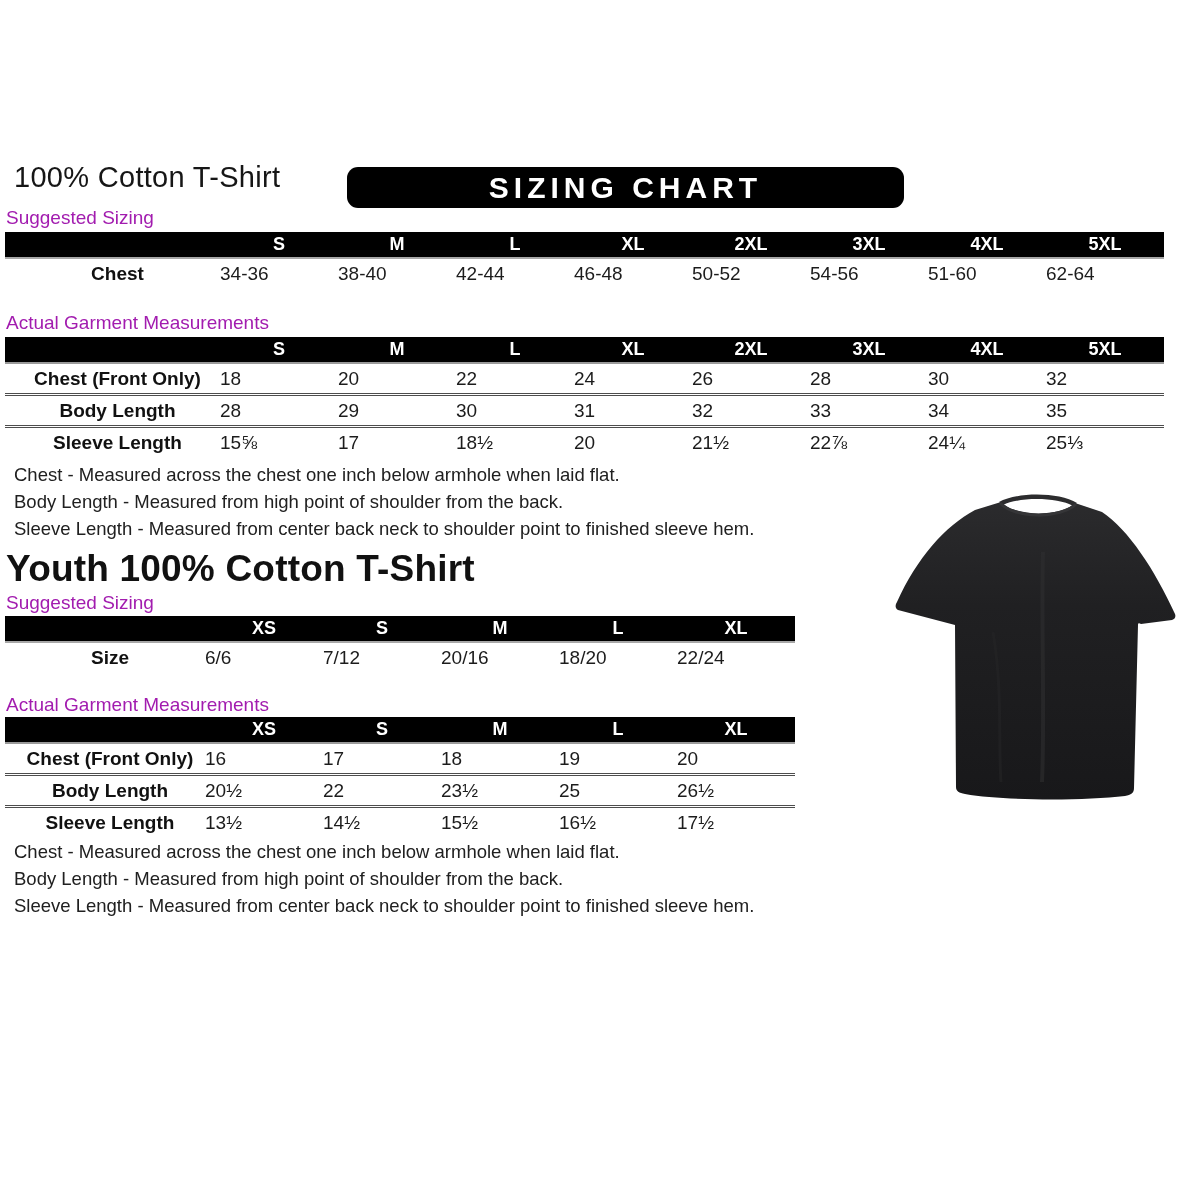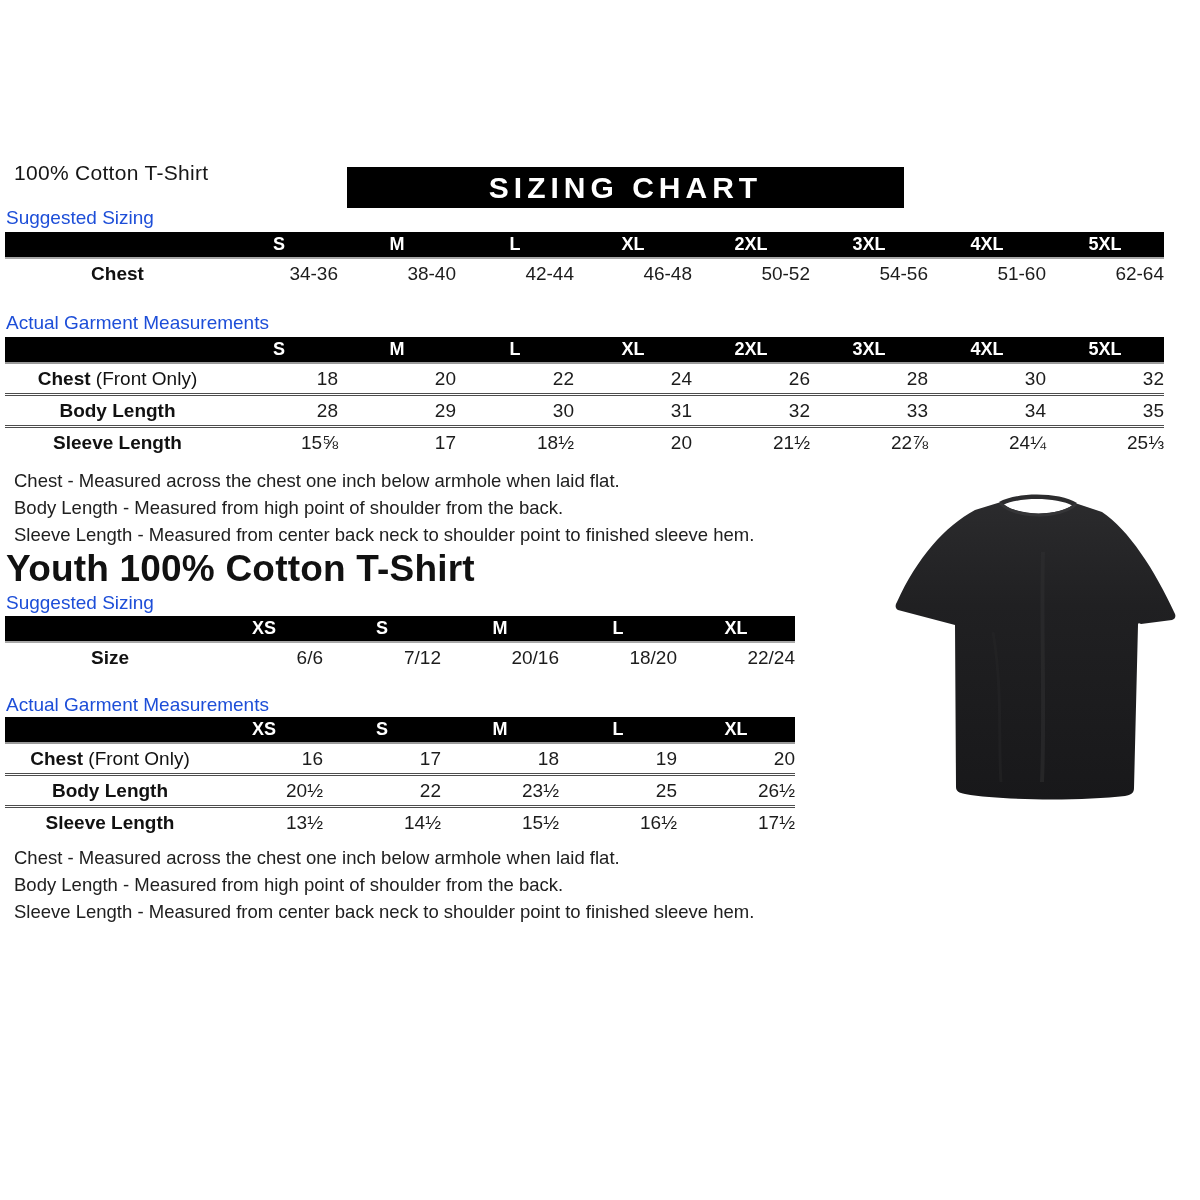--- a/index.html
+++ b/index.html
@@ -2,46 +2,46 @@
 <html><head>
 <meta charset="utf-8">
 <style>
   html,body { margin:0; padding:0; background:#ffffff; }
   .canvas {
     position:relative; width:1200px; height:1200px; background:#ffffff;
     font-family:"Liberation Sans", sans-serif; color:#1a1a1a; overflow:hidden;
   }
 
   
-  .page-title   { position:absolute; left:14px; top:161px; font-size:21px; font-weight:400; letter-spacing:.3px; color:#161616; }
+  .page-title   { position:absolute; left:14px; top:161px; font-size:29px; font-weight:400; letter-spacing:.3px; color:#161616; }
   .youth-title  { position:absolute; left:6px;  top:548px; font-size:37px; font-weight:700; letter-spacing:.2px; color:#111; }
   .banner {
     position:absolute; left:347px; top:167px; width:557px; height:41px;
-    background:#000; display:flex; align-items:center; justify-content:center;
+    background:#000; display:flex; align-items:center; justify-content:center;border-radius:11px;
   }
   .banner span { color:#fff; font-weight:700; font-size:30px; letter-spacing:5px; }
-  .seclabel { position:absolute; left:6px; font-size:19px; color:#1d4ed8; }
+  .seclabel { position:absolute; left:6px; font-size:19px; color:#a21caf; }
 
   
   table.tbl { position:absolute; border-collapse:collapse; table-layout:fixed; }
   .tbl th {
     background:#000; color:#fff; font-size:18px; font-weight:700;
     height:25px; padding:0; text-align:center; vertical-align:middle;
   }
   .tbl td {
-    font-size:19px; height:29px; padding:0; text-align:right; vertical-align:middle; color:#1c1c1c;
+    font-size:19px; height:29px; padding:0; text-align:left; vertical-align:middle; color:#1c1c1c;
   }
   .tbl td.rowlabel { text-align:center; padding-left:10px; font-weight:700; color:#111; }
-  .tbl td.rowlabel .suffix { font-weight:400; }
+  .tbl td.rowlabel .suffix { font-weight:700; }
   .tbl tbody tr td { border-top:2px solid #9a9a9a; }
   .tbl.plain tbody tr td { border-top:2px solid #a8a8a8; }
   .tbl.measure tbody tr + tr td { border-top:3px double #4d4d4d; }
 
   
-  .notes { position:absolute; left:14px; font-size:18.5px; line-height:27px; color:#202020;margin-top:6px; }
+  .notes { position:absolute; left:14px; font-size:18.5px; line-height:27px; color:#202020; }
   .notes div { white-space:nowrap; }
 
   
   .tee { position:absolute; left:893px; top:492px; width:290px; height:312px; }
 </style>
 </head>
 <body>
 
 <div class="canvas">
 

